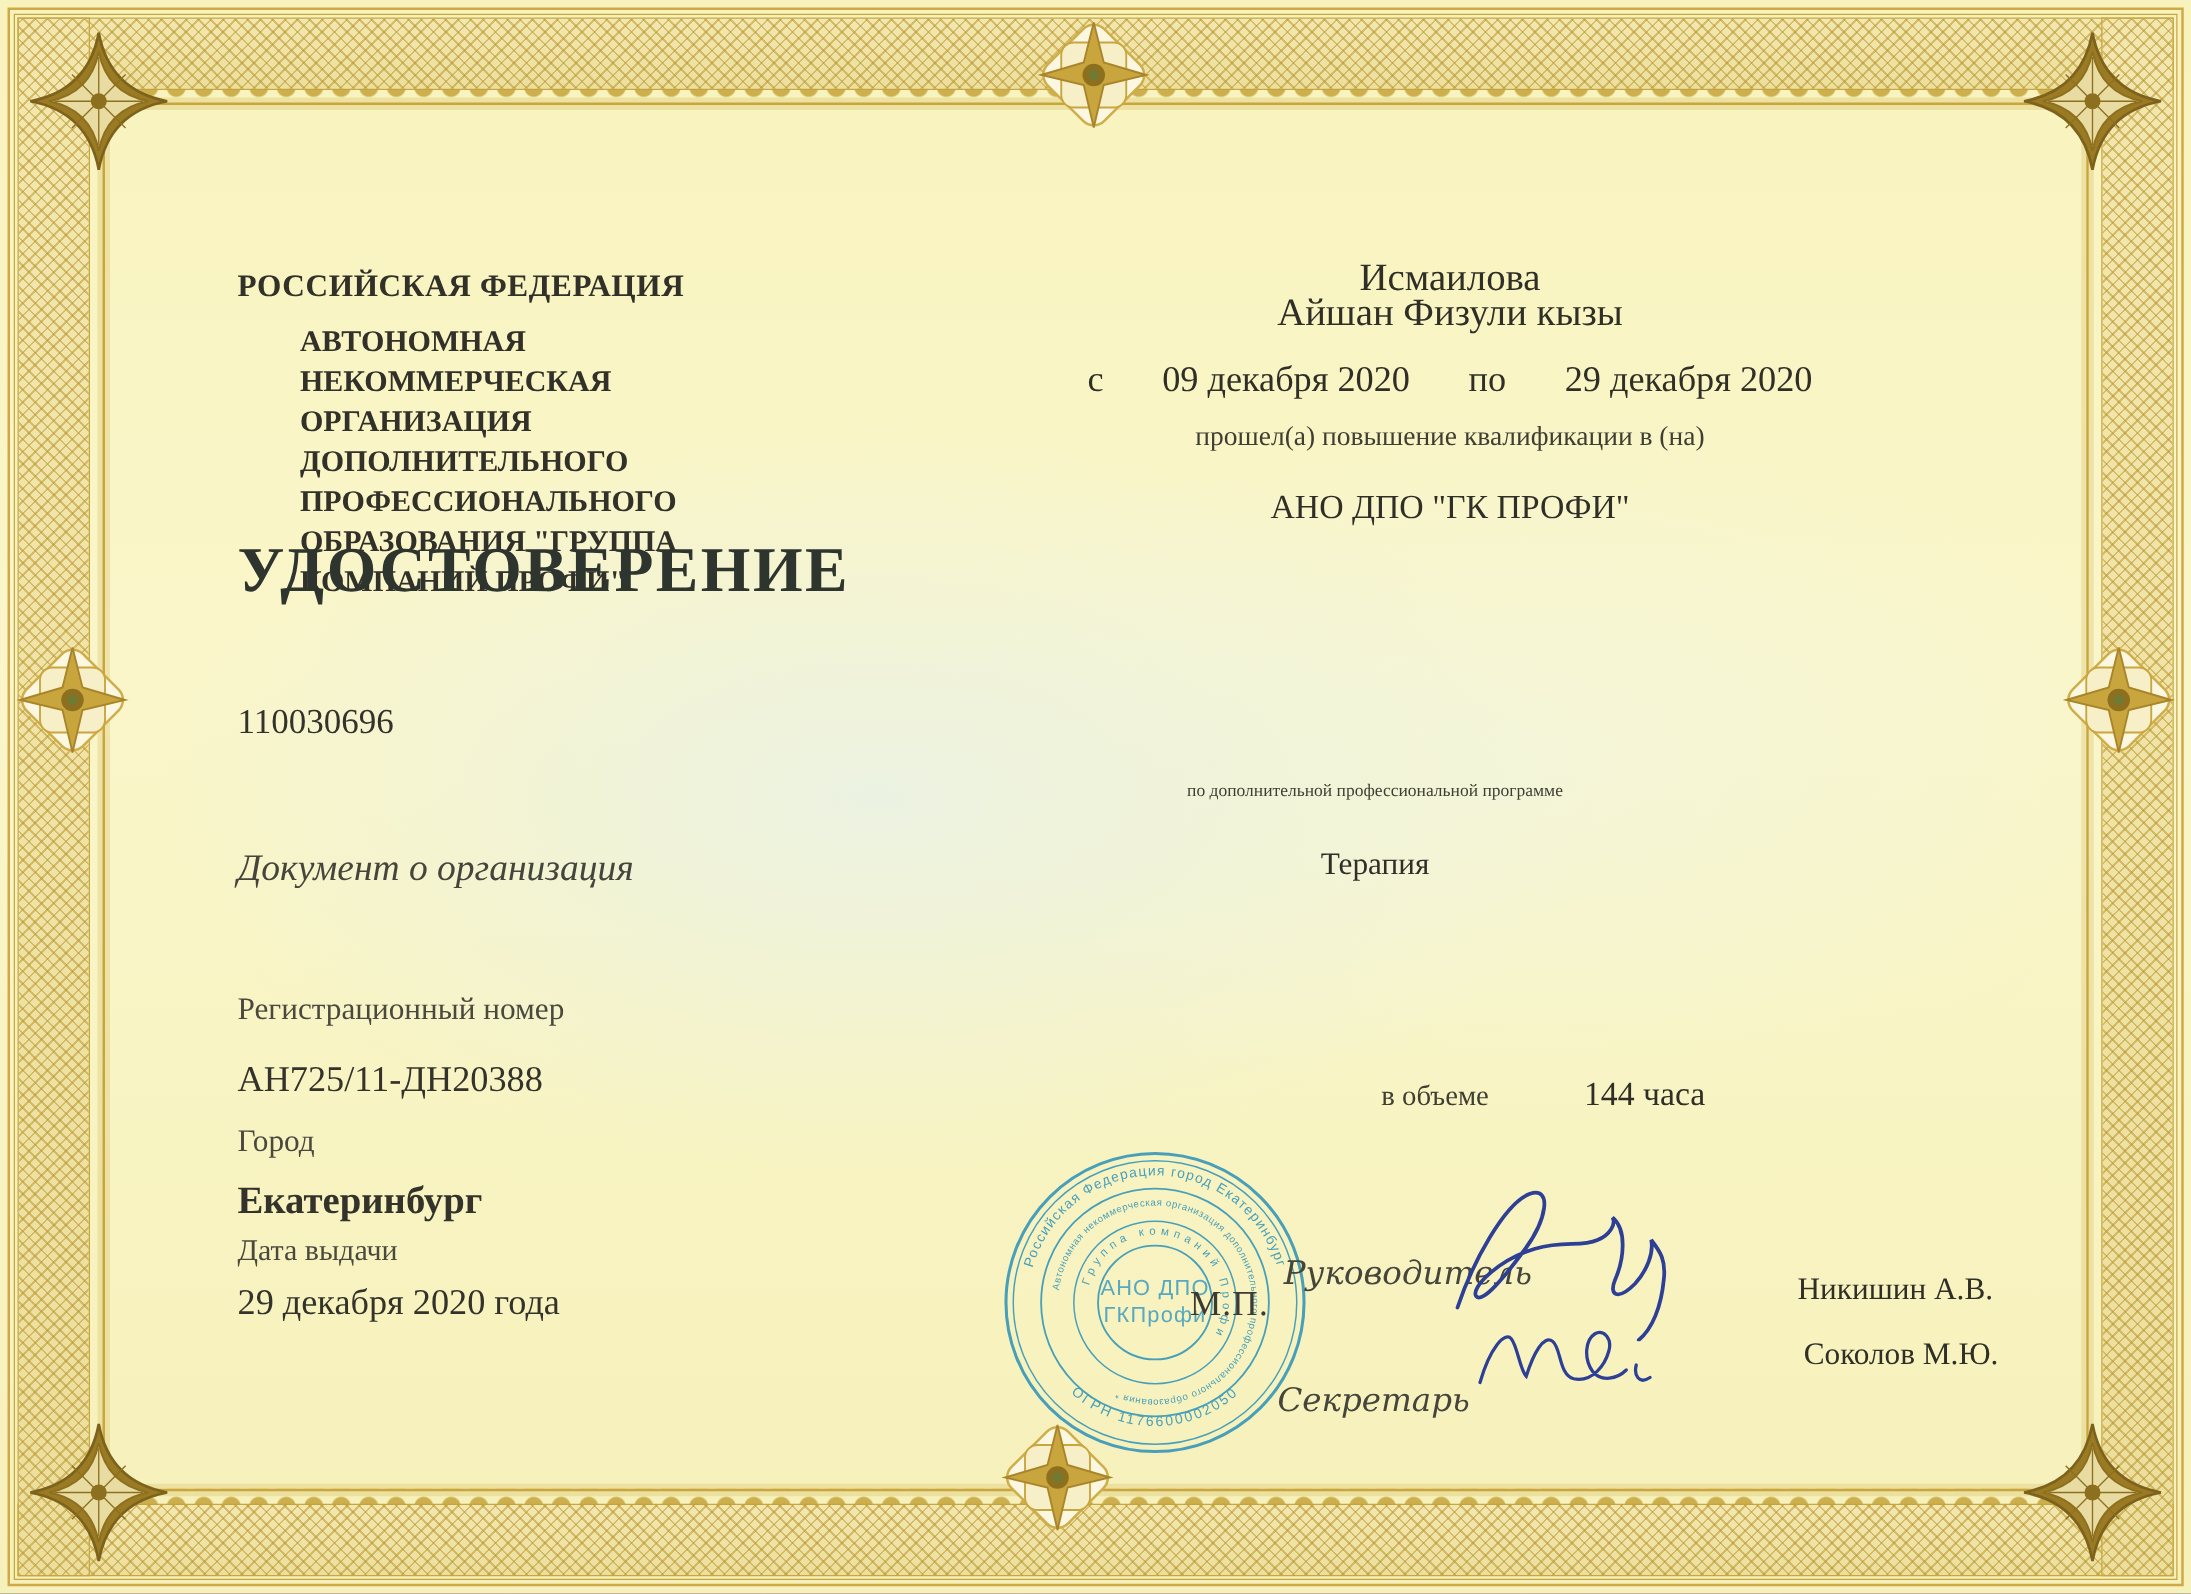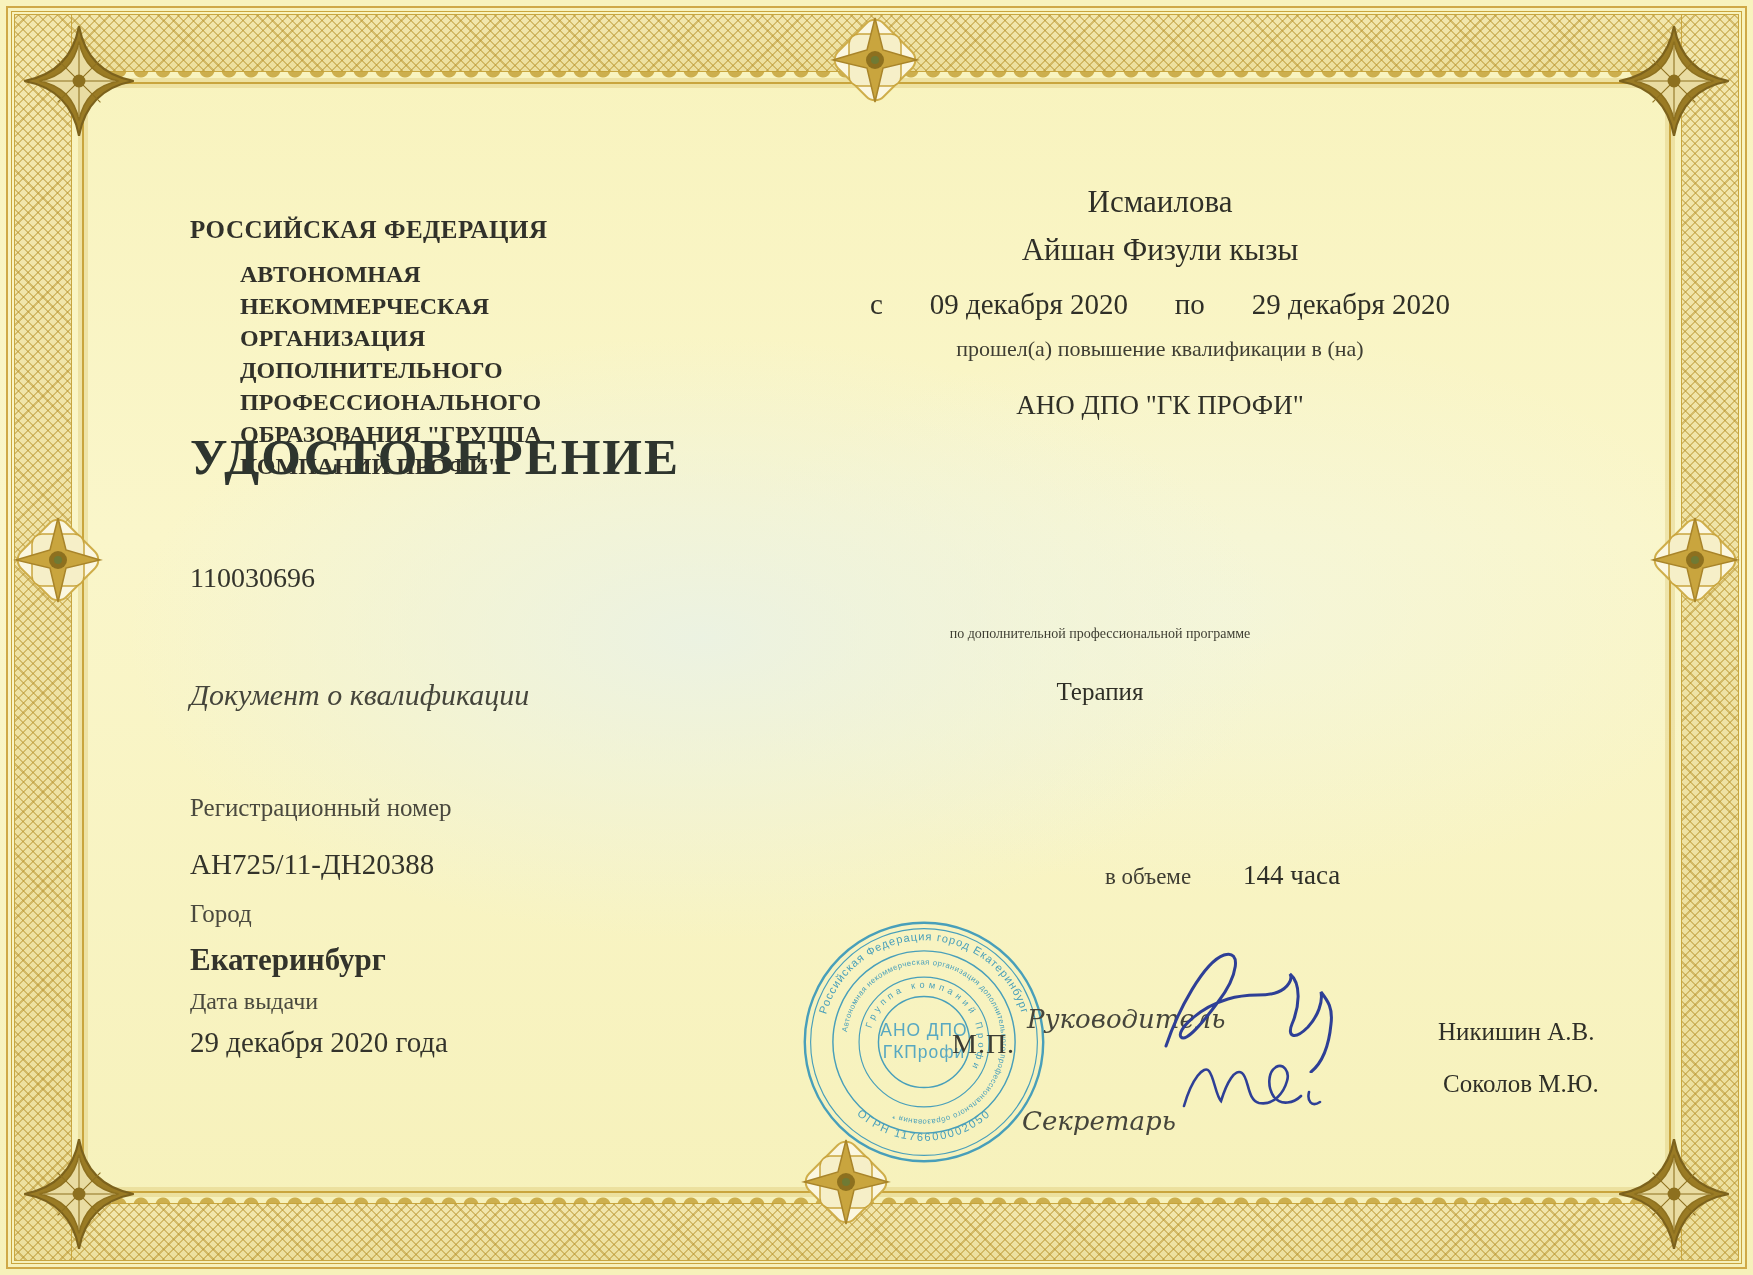--- a/index.html
+++ b/index.html
@@ -54,28 +54,28 @@
   .l-kind{top:678px;font-size:30px;font-style:italic;color:#45453b;font-family:"DejaVu Serif",serif;}
   .l-reglabel{top:794px;font-size:25px;color:#4a493e;}
   .l-regnum{top:848px;font-size:29px;color:#33332b;}
   .l-citylabel{top:900px;font-size:25px;color:#4a493e;}
   .l-city{top:942px;font-size:31px;font-weight:bold;color:#33332b;}
   .l-datelabel{top:988px;font-size:24px;color:#4a493e;}
   .l-issued{top:1026px;font-size:29px;color:#33332b;}
   .right-col{position:absolute;left:840px;top:0;width:640px;height:100%;}
   .right-col > div{position:absolute;width:100%;text-align:center;}
   .r-intro{top:150px;font-size:22px;color:#3f3e33;letter-spacing:.3px;}
-  .r-surname{top:184px;font-size:31px;color:#2f2f27;}
+  .r-surname{top:204px;font-size:31px;color:#2f2f27;}
   .r-name{top:232px;font-size:31px;color:#2f2f27;}
   .r-period{top:288px;left:30px !important;width:580px !important;display:flex;justify-content:space-between;align-items:baseline;font-size:29px;color:#2f2f27;}
   .r-action{top:336px;font-size:22px;color:#3f3e33;}
   .r-inst{top:390px;font-size:27px;color:#2f2f27;}
   .r-proglabel{top:626px;left:-60px !important;font-size:14px;color:#3f3e33;}
   .r-prog{top:678px;left:-60px !important;font-size:25px;color:#2f2f27;}
-  .r-volume{position:absolute;left:1105px;top:860px;display:flex;align-items:baseline;gap:52px;}
+  .r-volume{position:absolute;left:1105px;top:860px;display:flex;align-items:baseline;gap:76px;}
   .r-vol-label{font-size:23px;color:#3f3e33;}
   .r-vol-value{font-size:27px;color:#2f2f27;}
   
   .sig-label{position:absolute;font-size:26px;font-style:italic;color:#45453b;font-family:"DejaVu Serif",serif;}
   .lab-head{left:1027px;top:1004px;}
   .lab-sec{left:1022px;top:1106px;}
   .sig-name{position:absolute;font-size:25px;color:#2f2f27;}
   .name-head{left:1438px;top:1018px;}
   .name-sec{left:1443px;top:1070px;}
   .stamp{position:absolute;left:798px;top:916px;width:252px;height:252px;opacity:.92;}
@@ -170,21 +170,21 @@
     <path d="M54,12 L62,44 L96,54 L62,62 L54,96 L46,62 L12,54 L46,44 Z" fill="#c9a53e" stroke="#a8842a" stroke-width="1.5"></path>
     <circle cx="54" cy="54" r="9" fill="#8d701f"></circle>
       <circle cx="54" cy="54" r="4" fill="#6f7a34"></circle>
   </svg>
 
   <div class="left-col">
     <div class="l-country">РОССИЙСКАЯ ФЕДЕРАЦИЯ</div>
     <div class="l-org">АВТОНОМНАЯ НЕКОММЕРЧЕСКАЯ ОРГАНИЗАЦИЯ ДОПОЛНИТЕЛЬНОГО ПРОФЕССИОНАЛЬНОГО ОБРАЗОВАНИЯ "ГРУППА КОМПАНИЙ ПРОФИ"</div>
     <div class="l-title">УДОСТОВЕРЕНИЕ</div>
     <div class="l-number">110030696</div>
-    <div class="l-kind">Документ о квалификации</div>
+    <div class="l-kind">Документ о организация</div>
     <div class="l-reglabel">Регистрационный номер</div>
     <div class="l-regnum">АН725/11-ДН20388</div>
     <div class="l-citylabel">Город</div>
     <div class="l-city">Екатеринбург</div>
     <div class="l-datelabel">Дата выдачи</div>
     <div class="l-issued">29 декабря 2020 года</div>
   </div>
 
   <div class="right-col">
     <div class="r-surname">Исмаилова</div>

